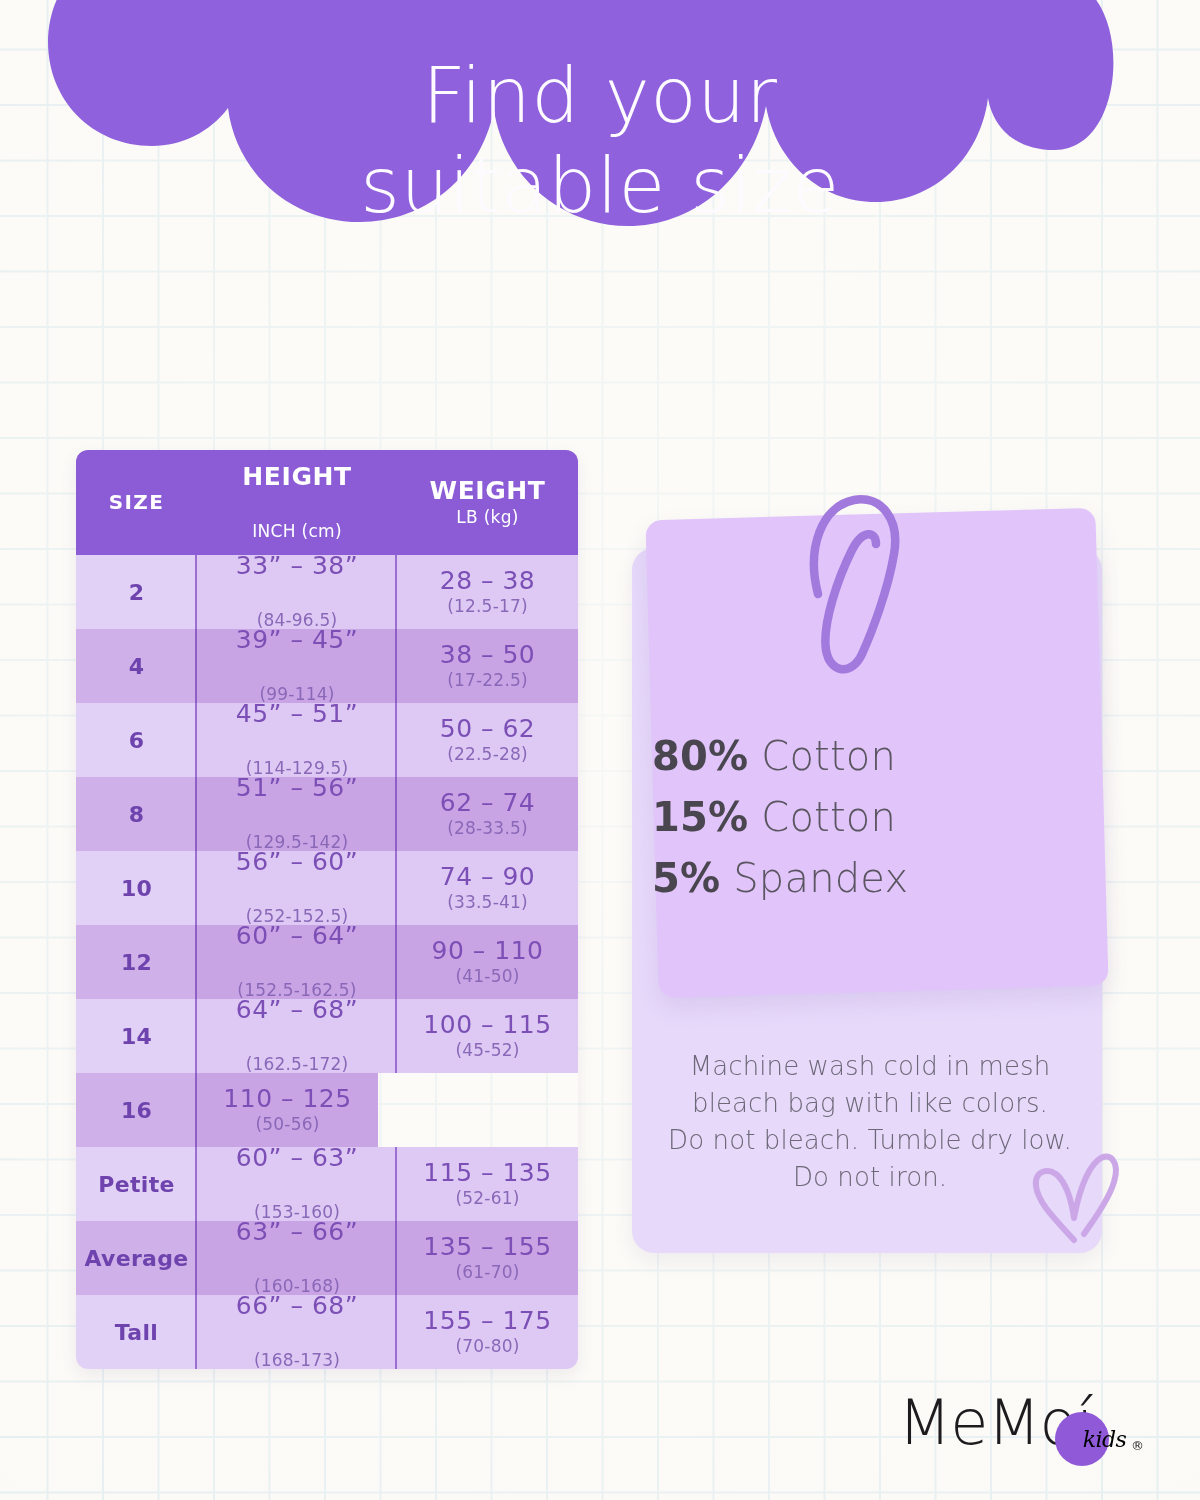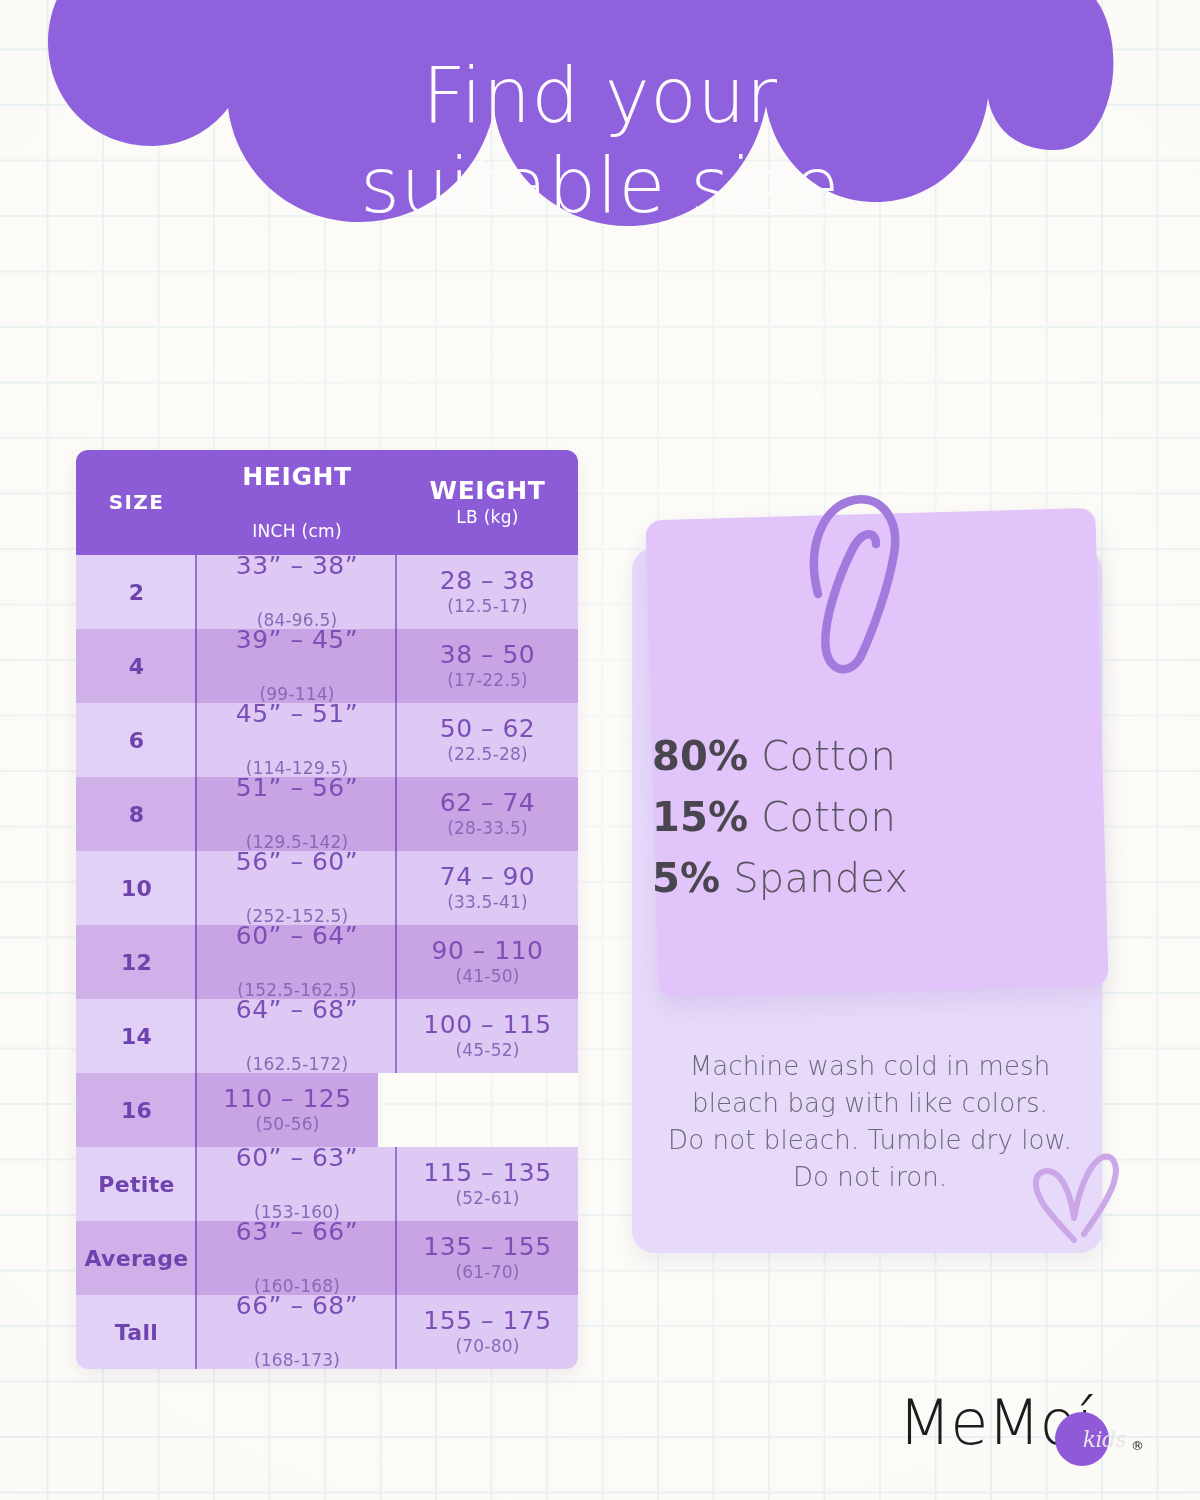--- a/index.html
+++ b/index.html
@@ -253,21 +253,21 @@
     border-radius: 50%;
     background: #9059d8;
     display: flex;
     align-items: center;
     justify-content: center;
   }
   #logo-badge span {
     font-family: "DejaVu Serif", serif;
     font-style: italic;
     font-size: 22px;
-    color: #e5e5e5;
+    color: #000000;
     letter-spacing: -0.5px;
     margin-left: 45px;
   }
   #logo-reg {
     position: absolute;
     left: 233px; top: 46px;
     font-family: "DejaVu Sans", sans-serif;
     font-size: 13px;
     color: #1d1b1e;
   }

